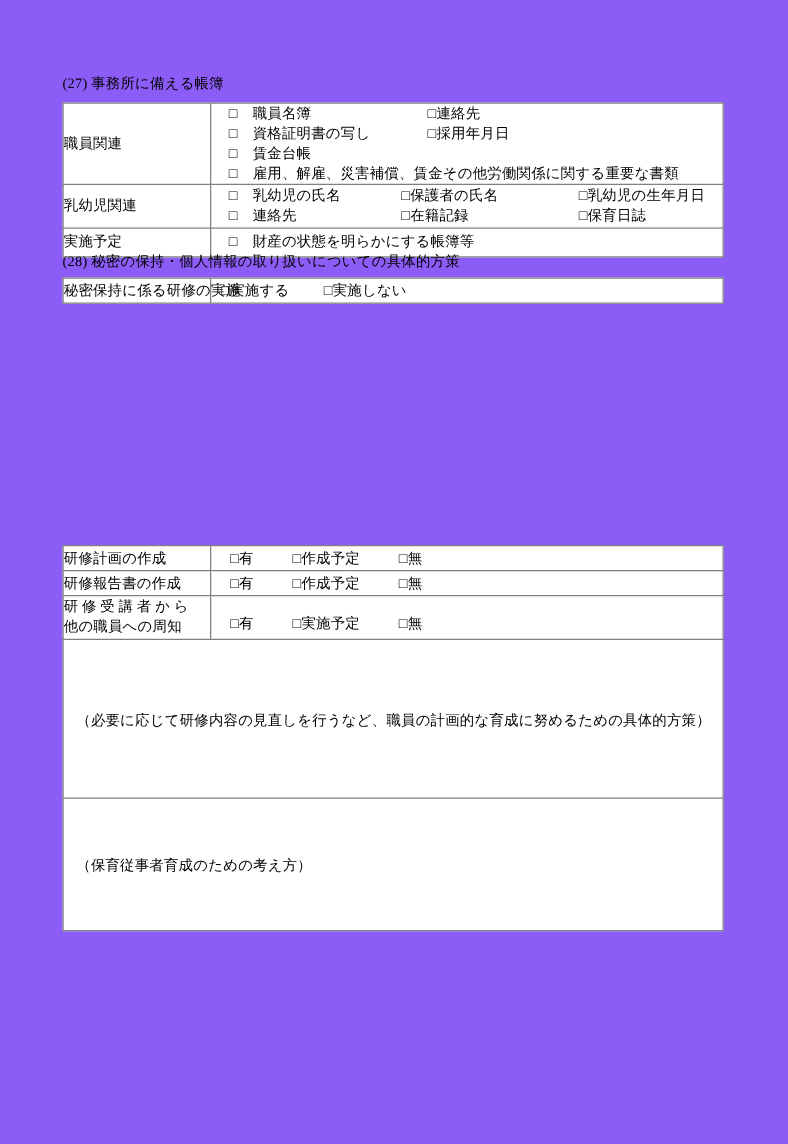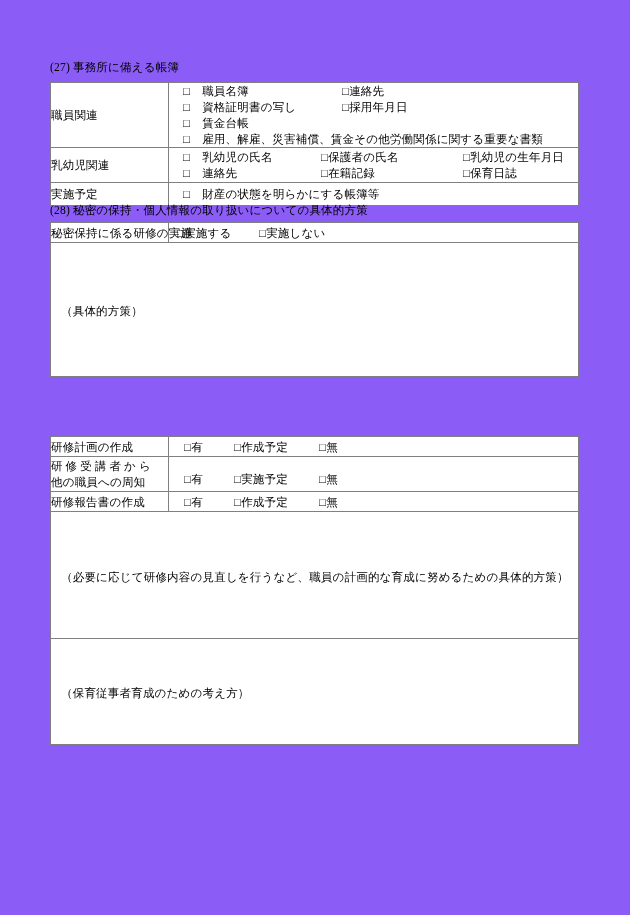--- a/index.html
+++ b/index.html
@@ -200,25 +200,20 @@
     <tbody>
       <tr>
         <td class="label-cell-sm" style="height:19px;">秘密保持に係る研修の実施</td>
         <td class="opt-cell" style="padding:1px 0;">
           <div class="optline">
             <span class="opt" style="left:8px;"><span class="cb">□</span><span>実施する</span></span>
             <span class="opt" style="left:90px;"><span class="cb">□</span><span>実施しない</span></span>
           </div>
         </td>
       </tr>
-      <tr>
-        <td class="writebox" colspan="2" style="height:133px;">
-          <span class="hint">（具体的方策）</span>
-        </td>
-      </tr>
     </tbody>
   </table>
 
 
   <table class="form" style="left:50px; top:436px; width:528px;">
     <colgroup>
         <col style="width:118px">
         <col style="width:410px">
       </colgroup>
     <tbody>
@@ -228,44 +223,44 @@
         <td class="opt-cell" style="padding:1px 0;">
           <div class="optline">
             <span class="opt" style="left:15px;"><span class="cb">□</span><span>有</span></span>
             <span class="opt" style="left:65px;"><span class="cb">□</span><span>作成予定</span></span>
             <span class="opt" style="left:150px;"><span class="cb">□</span><span>無</span></span>
           </div>
         </td>
       </tr>
 
       <tr>
+        <td class="label-cell" style="height:19px;">研修報告書の作成</td>
+        <td class="opt-cell" style="padding:1px 0;">
+          <div class="optline">
+            <span class="opt" style="left:15px;"><span class="cb">□</span><span>有</span></span>
+            <span class="opt" style="left:65px;"><span class="cb">□</span><span>作成予定</span></span>
+            <span class="opt" style="left:150px;"><span class="cb">□</span><span>無</span></span>
+          </div>
+        </td>
+      </tr>
+
+      <tr>
         <td class="label-cell-just" style="height:34px;">
           <span class="l1">研修受講者から</span>
           <span class="l2">他の職員への周知</span>
         </td>
         <td class="opt-cell">
           <div class="optline" style="margin-top:9px;">
             <span class="opt" style="left:15px;"><span class="cb">□</span><span>有</span></span>
             <span class="opt" style="left:65px;"><span class="cb">□</span><span>実施予定</span></span>
             <span class="opt" style="left:150px;"><span class="cb">□</span><span>無</span></span>
           </div>
         </td>
       </tr>
 
-      <tr>
-        <td class="label-cell" style="height:19px;">研修報告書の作成</td>
-        <td class="opt-cell" style="padding:1px 0;">
-          <div class="optline">
-            <span class="opt" style="left:15px;"><span class="cb">□</span><span>有</span></span>
-            <span class="opt" style="left:65px;"><span class="cb">□</span><span>作成予定</span></span>
-            <span class="opt" style="left:150px;"><span class="cb">□</span><span>無</span></span>
-          </div>
-        </td>
-      </tr>
-
 
       <tr>
         <td class="writebox" colspan="2" style="height:126px;">
           <span class="hint wrap">（必要に応じて研修内容の見直しを行うなど、職員の計画的な育成に努めるための具体的方策）</span>
         </td>
       </tr>
 
       <tr>
         <td class="writebox" colspan="2" style="height:105px;">
           <span class="hint">（保育従事者育成のための考え方）</span>

